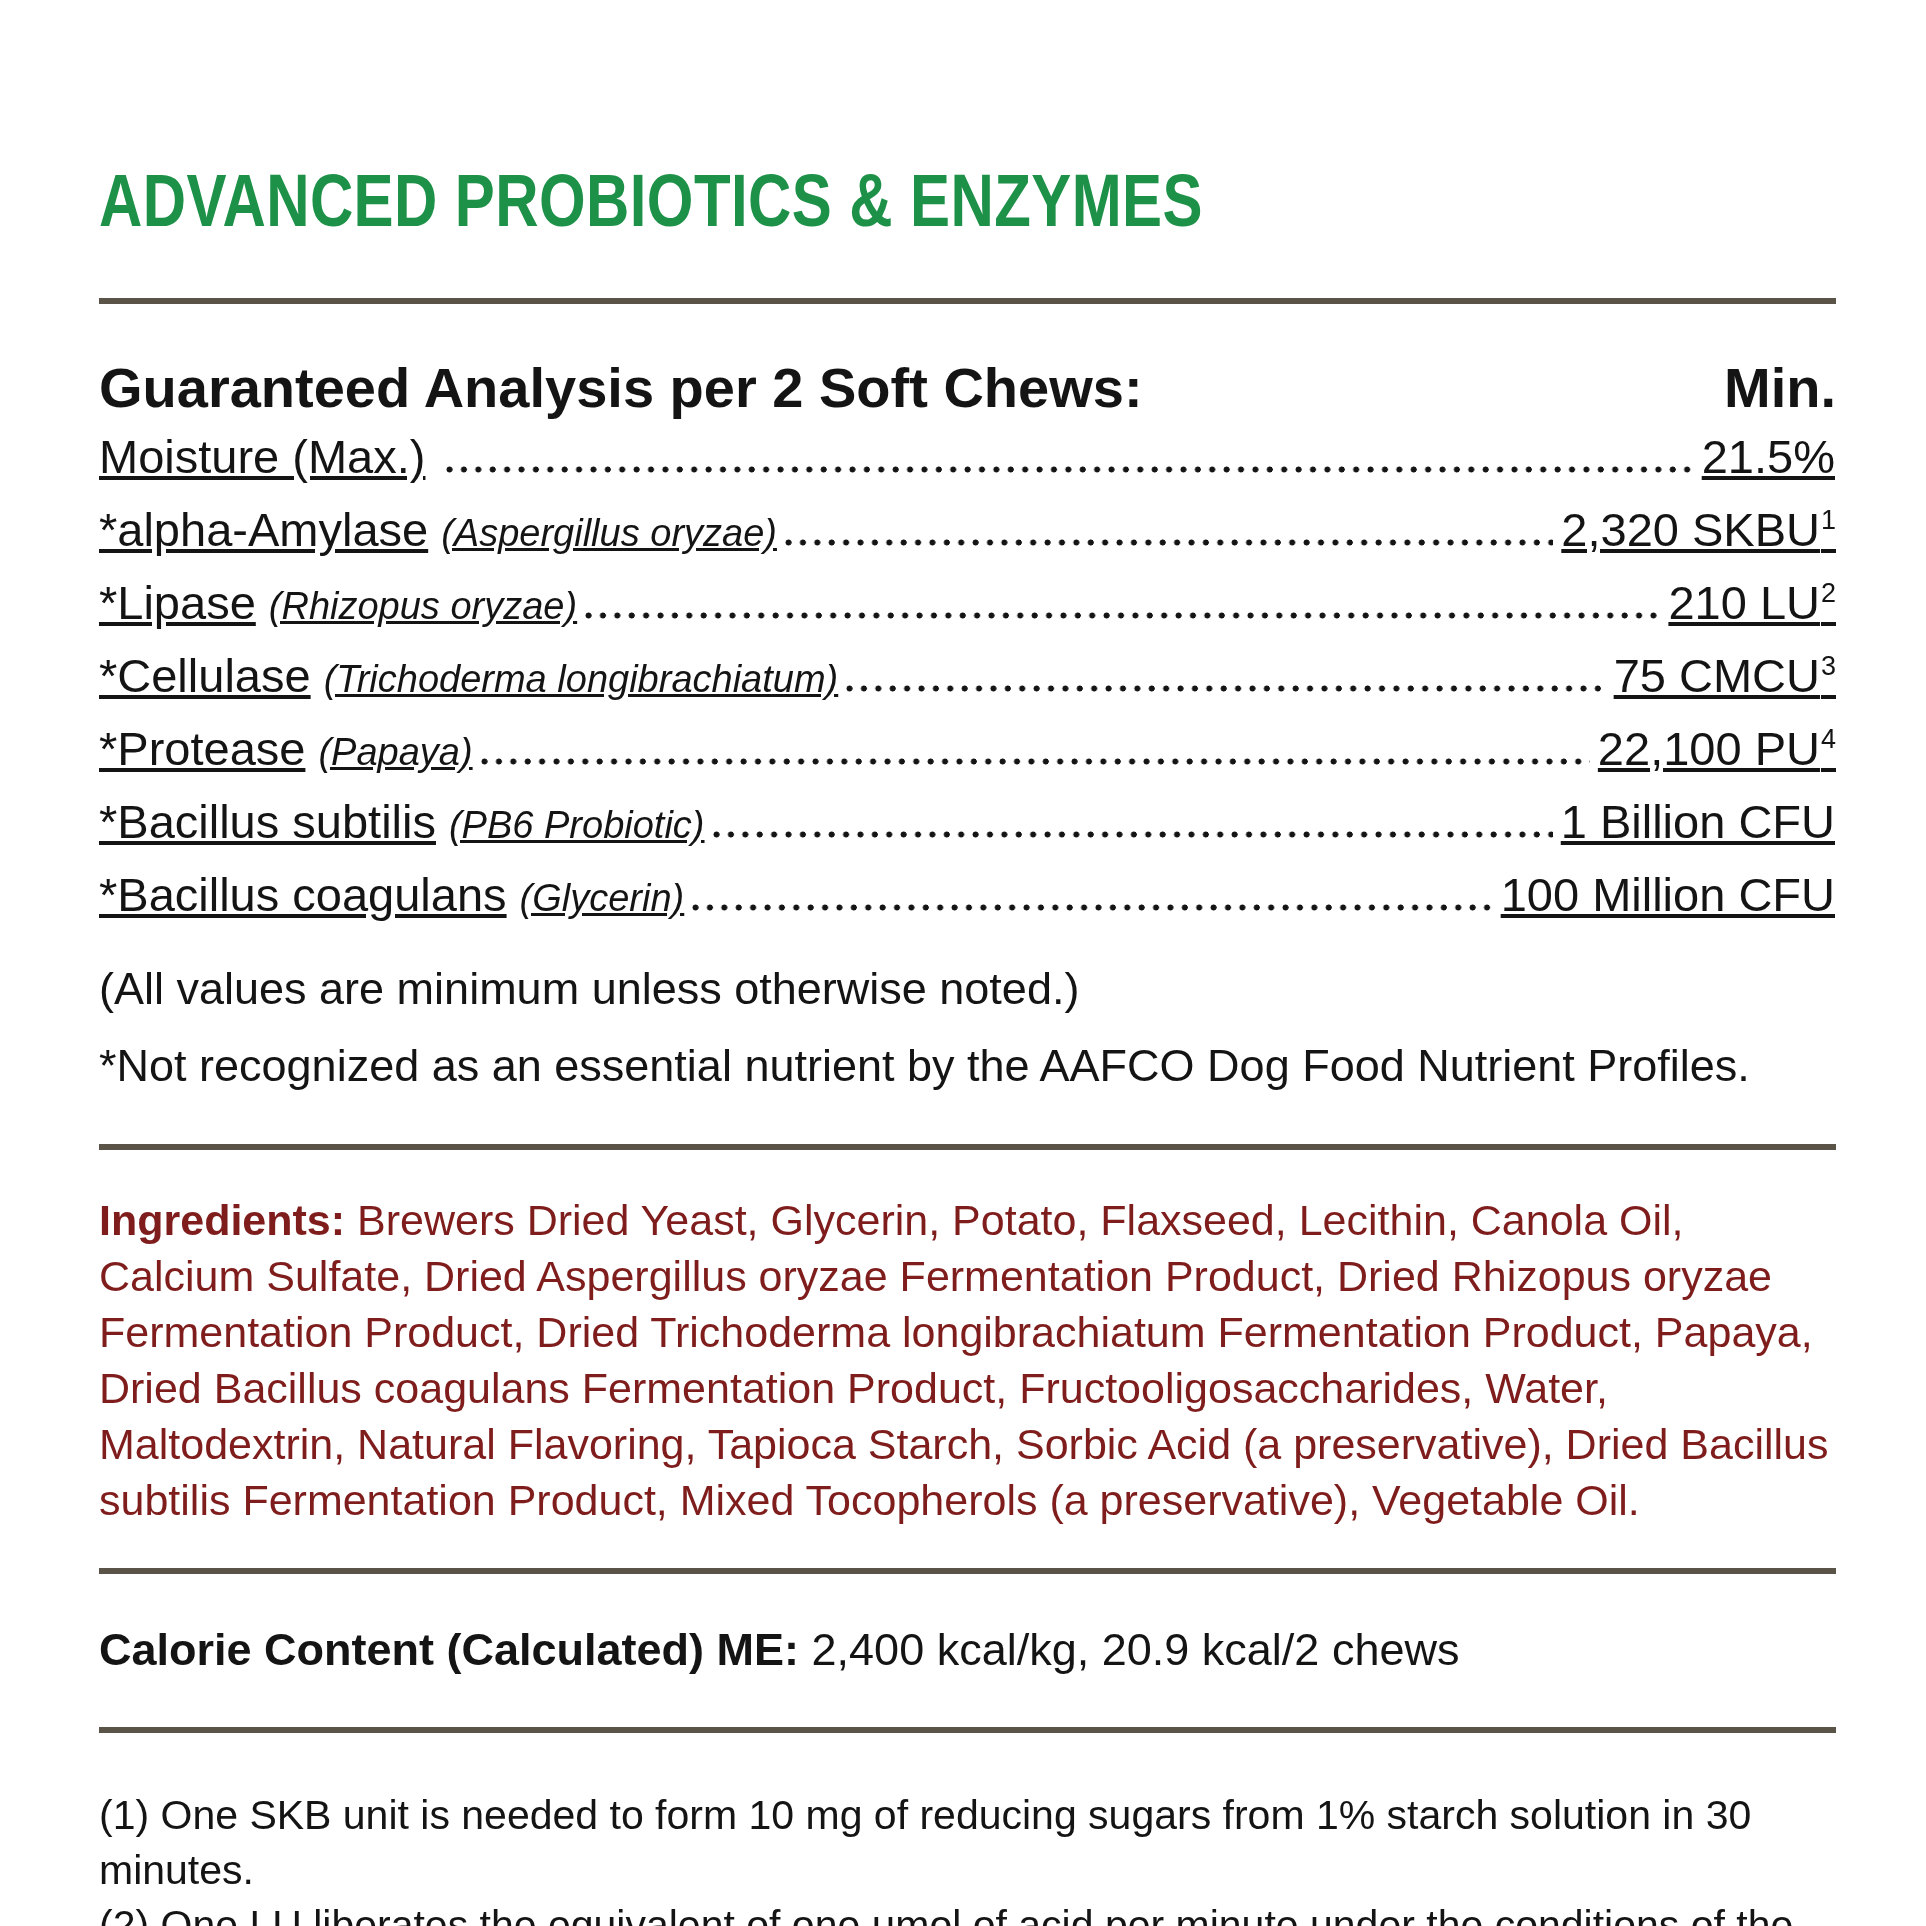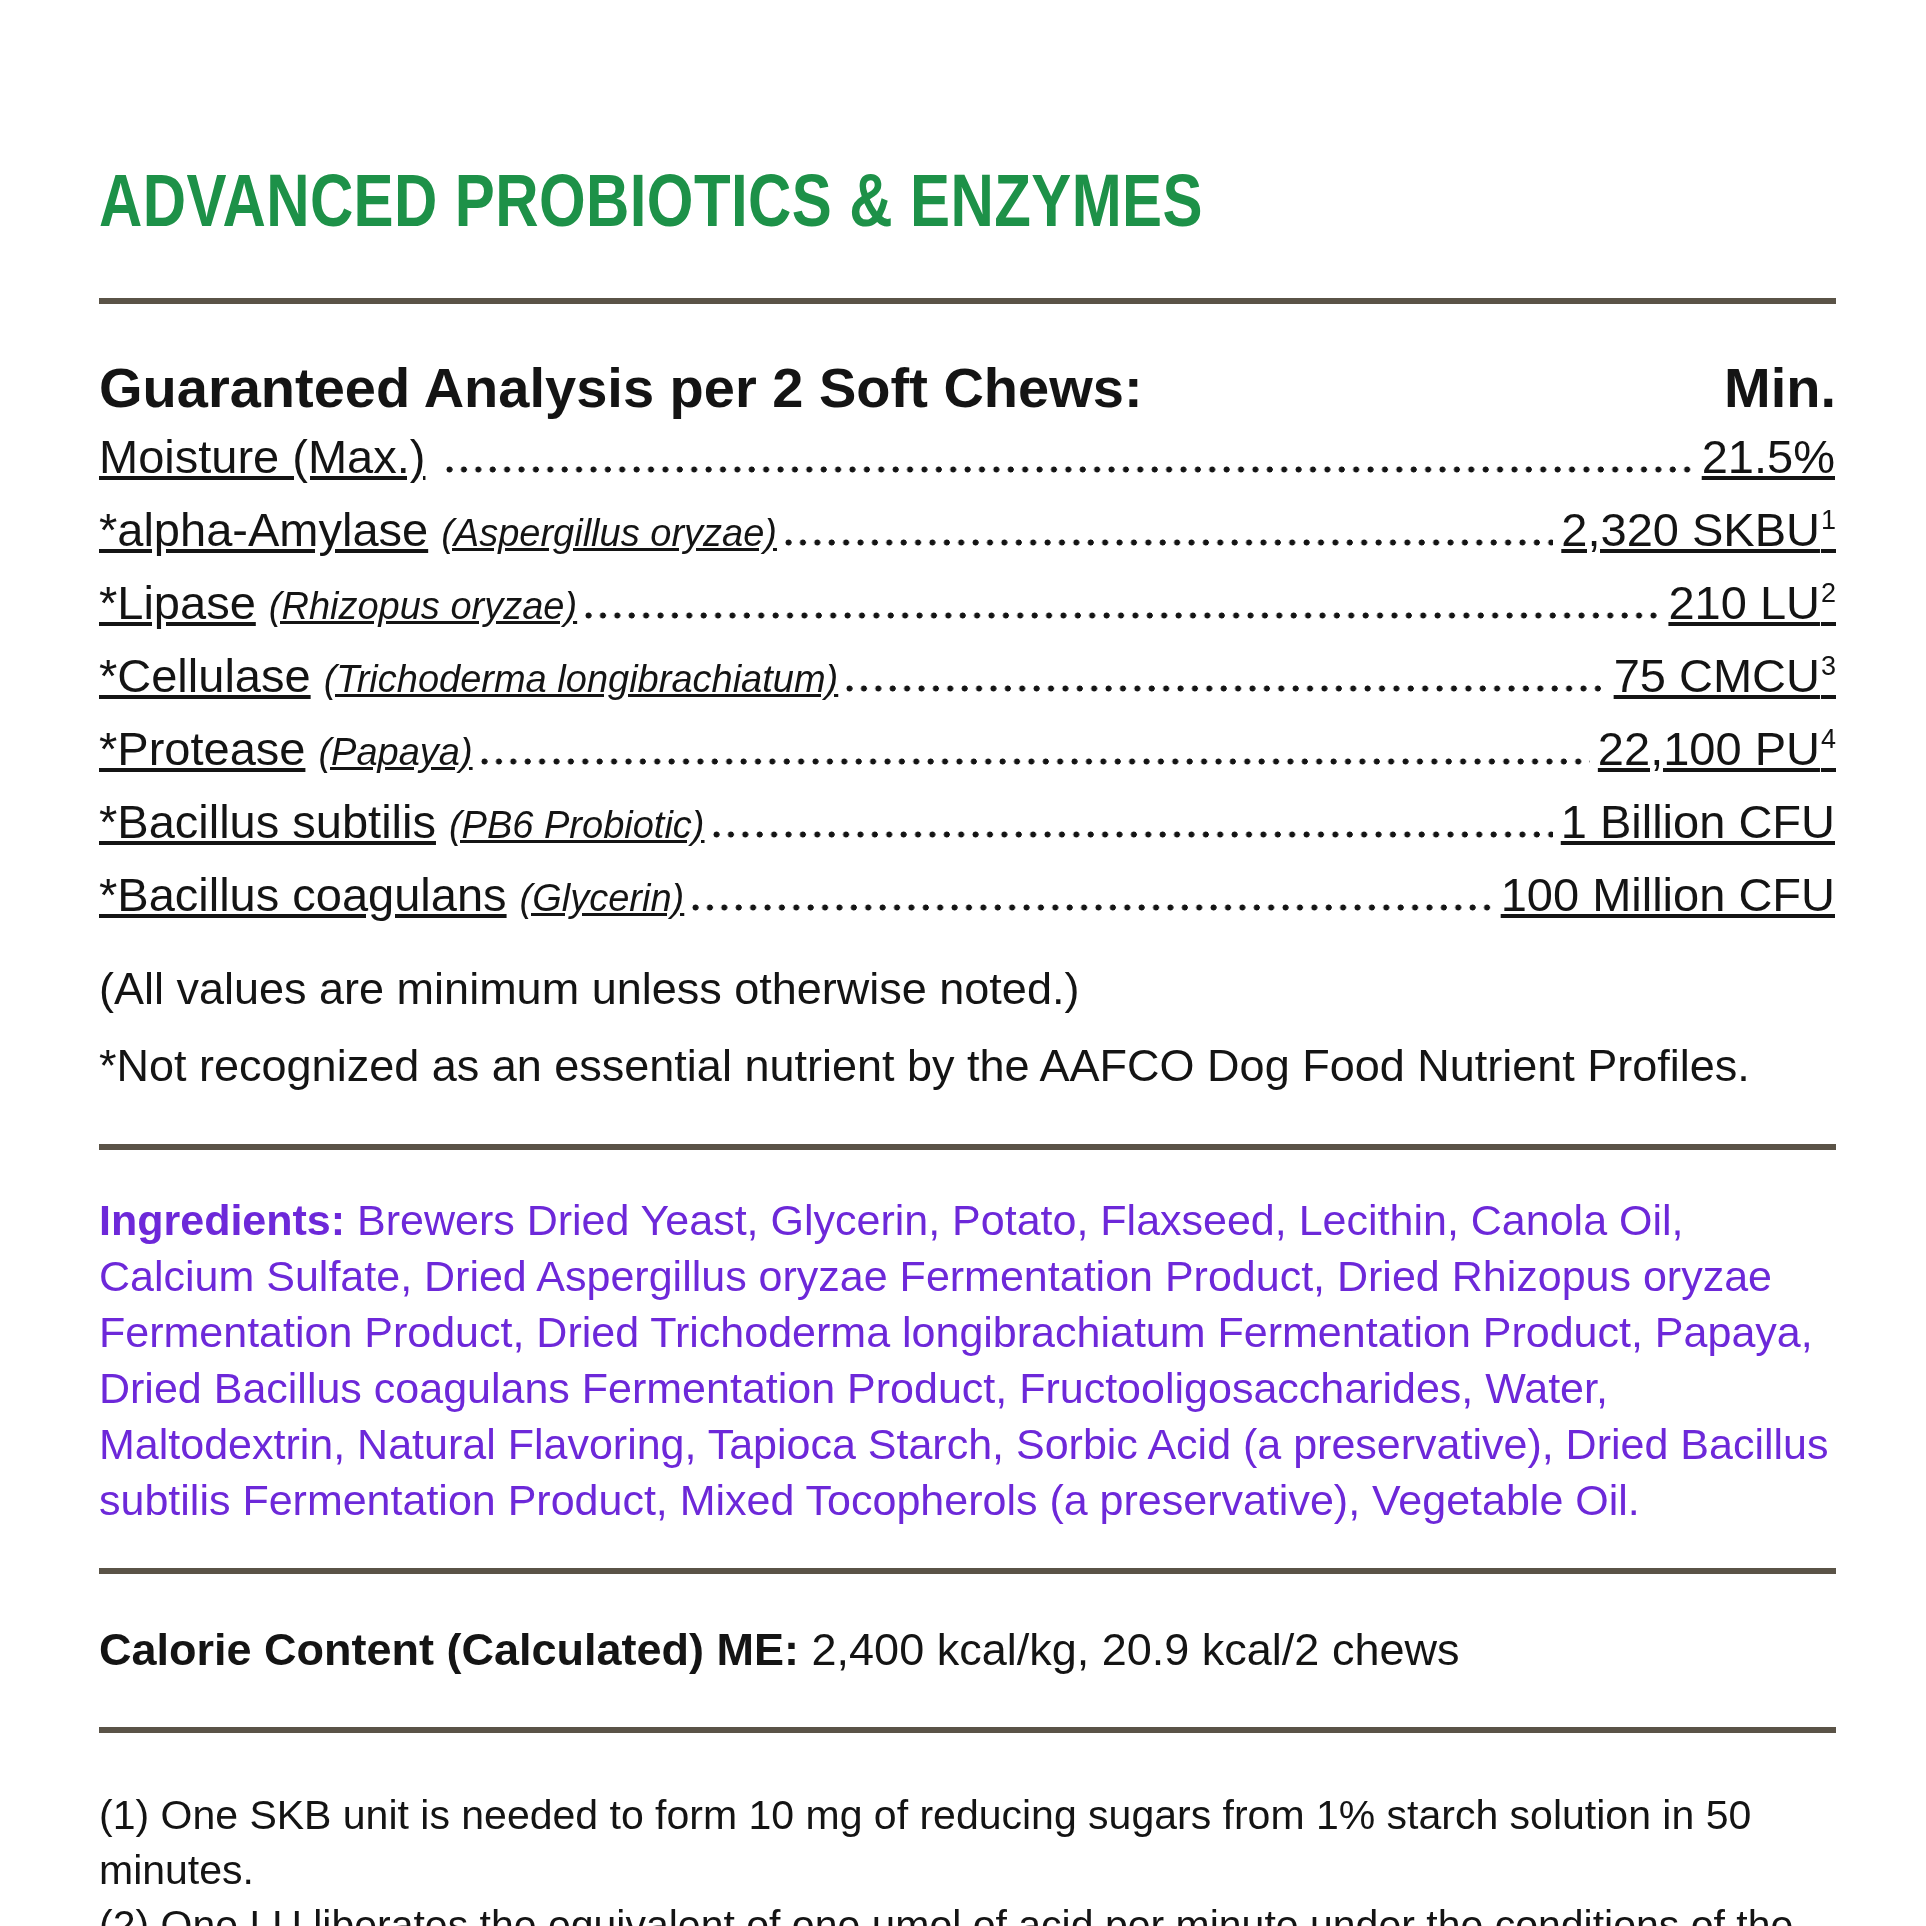--- a/index.html
+++ b/index.html
@@ -82,21 +82,21 @@
     vertical-align: baseline;
   }
   .note { font-size: 45px; line-height: 55px; }
   .note-1 { margin-top: 26px; }
   .note-2 { margin-top: 22px; }
 
   .para {
     margin: 42px 0 0 0;
     font-size: 43px;
     line-height: 56px;
-    color: #6d28d9;
+    color: #7f1d1d;
   }
   .para .bold-label { font-weight: bold; }
 
   .calorie-line {
     margin: 48px 0 0 0;
     font-size: 45px;
     line-height: 55px;
   }
   .calorie-line .bold-label { font-weight: bold; }
 
@@ -182,19 +182,19 @@
 
   <p class="para"><span class="bold-label">Ingredients:</span><span> Brewers Dried Yeast, Glycerin, Potato, Flaxseed, Lecithin, Canola Oil, Calcium Sulfate, Dried Aspergillus oryzae Fermentation Product, Dried Rhizopus oryzae Fermentation Product, Dried Trichoderma longibrachiatum Fermentation Product, Papaya, Dried Bacillus coagulans Fermentation Product, Fructooligosaccharides, Water, Maltodextrin, Natural Flavoring,  Tapioca Starch, Sorbic Acid (a preservative), Dried Bacillus subtilis Fermentation Product, Mixed Tocopherols (a preservative), Vegetable Oil.</span></p>
 
   <hr class="rule rule-3">
 
   <p class="calorie-line"><span class="bold-label">Calorie Content (Calculated) ME:</span><span> 2,400 kcal/kg, 20.9 kcal/2 chews</span></p>
 
   <hr class="rule rule-4">
 
   <div class="footnotes">
-    <div class="footnote">(1) One SKB unit is needed to form 10 mg of reducing sugars from 1% starch solution in 50 minutes.</div>
+    <div class="footnote">(1) One SKB unit is needed to form 10 mg of reducing sugars from 1% starch solution in 30 minutes.</div>
     <div class="footnote">(2) One LU liberates the equivalent of one μmol of acid per minute under the conditions of the assay.</div>
 
   </div>
 
 </div>
 
 
 </body></html>

